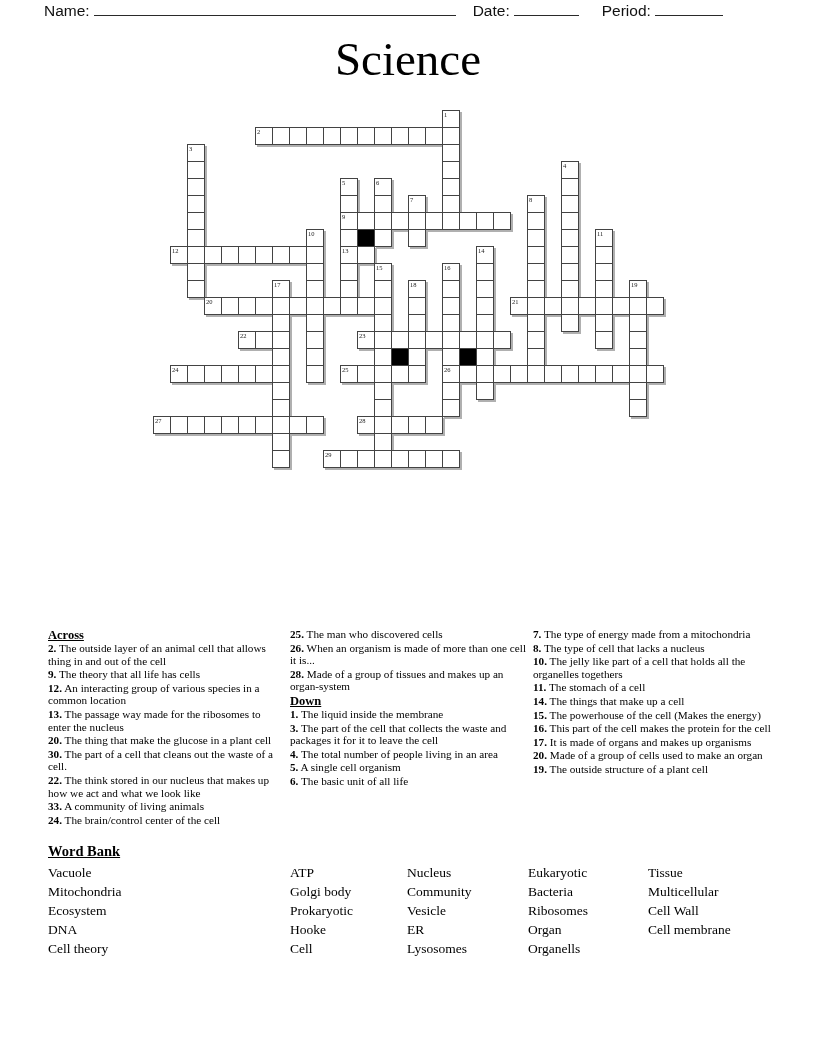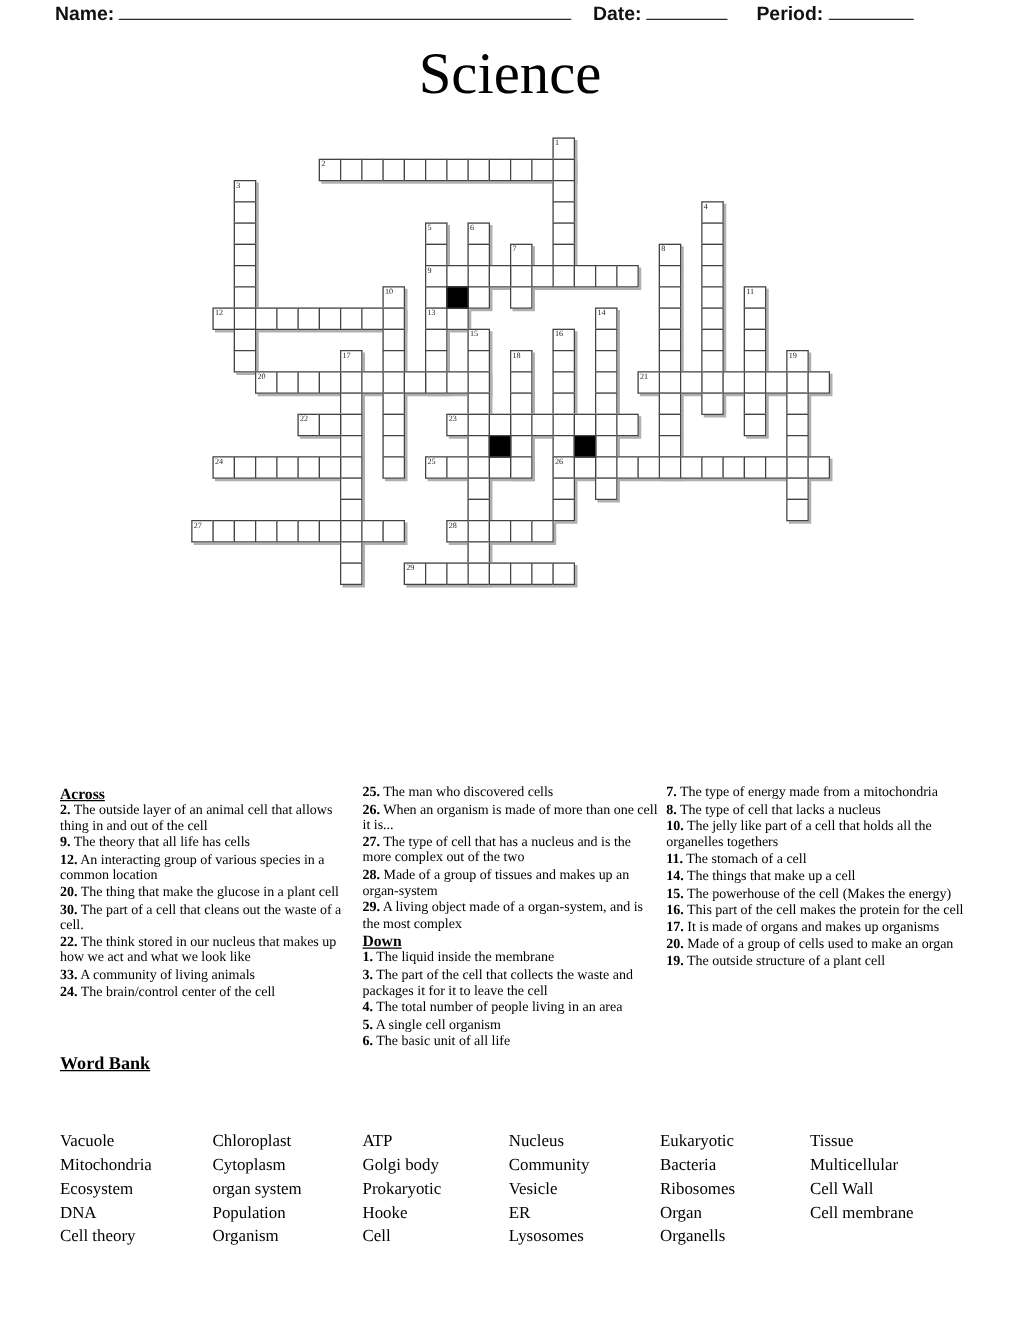--- a/index.html
+++ b/index.html
@@ -2,21 +2,21 @@
 <html><head>
 <meta charset="utf-8">
 <style>
   html,body{margin:0;padding:0;background:#fff;}
   .page{position:relative;width:816px;height:1056px;background:#ffffff;
         font-family:"Liberation Serif",serif;color:#000;overflow:hidden;}
 
   
   .header{position:absolute;left:44px;top:2px;width:730px;
           font-family:"Liberation Sans",sans-serif;font-size:15.5px;color:#111;
-          white-space:nowrap;font-weight:bold;}
+          white-space:nowrap;}
   .hlabel{display:inline-block;}
   .hline{display:inline-block;border-bottom:1.5px solid #2a2a2a;height:13px;
          vertical-align:baseline;margin-left:4px;}
   .name-line{width:362px;}
   .date-line{width:65px;}
   .period-line{width:68px;}
   .gap-date{margin-left:17px;}
   .gap-period{margin-left:23px;}
 
   
@@ -44,21 +44,21 @@
   .clue-heading{font-weight:bold;text-decoration:underline;font-size:12.5px;
                 line-height:14px;margin:0;}
   .clue{margin:0 0 1px 0;}
   .clue b{font-weight:bold;}
 
   
   .wordbank{position:absolute;left:48px;top:842px;width:724px;}
   .wb-heading{font-size:14.5px;font-weight:bold;text-decoration:underline;
               line-height:18px;margin:0 0 3px 0;}
   .wb-cols{position:relative;height:100px;}
-  .wb-col{position:absolute;top:0;font-size:13.5px;line-height:19px;margin-top:40px;}
+  .wb-col{position:absolute;top:0;font-size:13.5px;line-height:19px;}
   .wbcol0{left:0;}
   .wbcol1{left:122px;}
   .wbcol2{left:242px;}
   .wbcol3{left:359px;}
   .wbcol4{left:480px;}
   .wbcol5{left:600px;}
 </style>
 </head>
 <body>
 
@@ -367,32 +367,31 @@
       <div class="cell black" style="left: 238px; top: 238px;"></div>
       <div class="cell black" style="left: 306px; top: 238px;"></div>
     </div>
 
   <div class="clues" id="clues">
       <div class="clue-col ccol0">
         <div class="clue-heading">Across</div>
         <p class="clue"><b>2.</b> The outside layer of an animal cell that allows thing in and out of the cell</p>
         <p class="clue"><b>9.</b> The theory that all life has cells</p>
         <p class="clue"><b>12.</b> An interacting group of various species in a common location</p>
+        <p class="clue"><b>13.</b> The passage way made for the ribosomes to enter the nucleus</p>
         <p class="clue"><b>20.</b> The thing that make the glucose in a plant cell</p>
         <p class="clue"><b>30.</b> The part of a cell that cleans out the waste of a cell.</p>
         <p class="clue"><b>22.</b> The think stored in our nucleus that makes up how we act and what we look like</p>
         <p class="clue"><b>33.</b> A community of living animals</p>
         <p class="clue"><b>24.</b> The brain/control center of the cell</p>
       </div>
       <div class="clue-col ccol1">
         <p class="clue"><b>25.</b> The man who discovered cells</p>
         <p class="clue"><b>26.</b> When an organism is made of more than one cell it is...</p>
-        <p class="clue"><b>27.</b> The type of cell that has a nucleus and is the more complex out of the two</p>
         <p class="clue"><b>28.</b> Made of a group of tissues and makes up an organ-system</p>
-        <p class="clue"><b>29.</b> A living object made of a organ-system, and is the most complex</p>
         <div class="clue-heading">Down</div>
         <p class="clue"><b>1.</b> The liquid inside the membrane</p>
         <p class="clue"><b>3.</b> The part of the cell that collects the waste and packages it for it to leave the cell</p>
         <p class="clue"><b>4.</b> The total number of people living in an area</p>
         <p class="clue"><b>5.</b> A single cell organism</p>
         <p class="clue"><b>6.</b> The basic unit of all life</p>
       </div>
       <div class="clue-col ccol2">
         <p class="clue"><b>7.</b> The type of energy made from a mitochondria</p>
         <p class="clue"><b>8.</b> The type of cell that lacks a nucleus</p>
@@ -409,27 +408,20 @@
 
   <div class="wordbank">
     <div class="wb-heading">Word Bank</div>
     <div class="wb-cols" id="wb-cols">
         <div class="wb-col wbcol0">
           <div class="wb-item">Vacuole</div>
           <div class="wb-item">Mitochondria</div>
           <div class="wb-item">Ecosystem</div>
           <div class="wb-item">DNA</div>
           <div class="wb-item">Cell theory</div>
-        </div>
-        <div class="wb-col wbcol1">
-          <div class="wb-item">Chloroplast</div>
-          <div class="wb-item">Cytoplasm</div>
-          <div class="wb-item">organ system</div>
-          <div class="wb-item">Population</div>
-          <div class="wb-item">Organism</div>
         </div>
         <div class="wb-col wbcol2">
           <div class="wb-item">ATP</div>
           <div class="wb-item">Golgi body</div>
           <div class="wb-item">Prokaryotic</div>
           <div class="wb-item">Hooke</div>
           <div class="wb-item">Cell</div>
         </div>
         <div class="wb-col wbcol4">
           <div class="wb-item">Eukaryotic</div>

